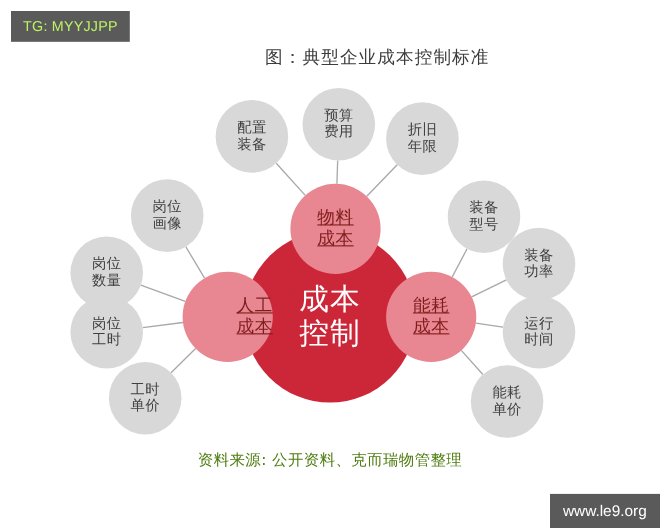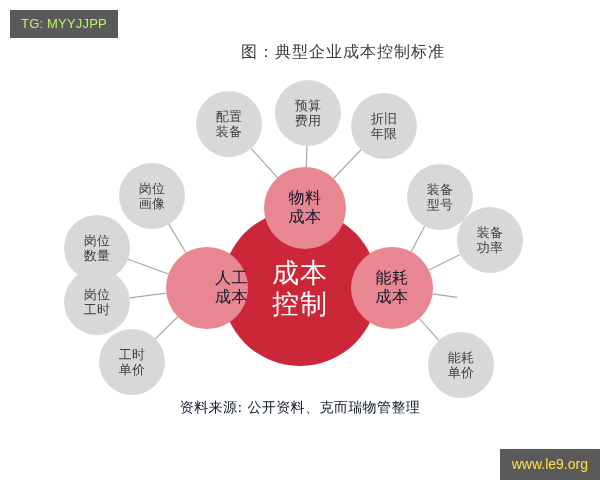--- a/index.html
+++ b/index.html
@@ -30,21 +30,21 @@
     white-space: nowrap;
     font-family: "Liberation Sans", sans-serif;
   }
 
   
   #watermark {
     position: absolute;
     right: 0px;
     bottom: 0px;
     background: #5a5a5a;
-    color: #fde047;
+    color: #ffffff;
     font-size: 14px;
     line-height: 1;
     padding: 8px 12px 9px 12px;
     white-space: nowrap;
     font-family: "Liberation Sans", sans-serif;
   }
 
   
   #chart-title {
     position: absolute;
@@ -56,25 +56,25 @@
     color: #3c3c3c;
     letter-spacing: 1px;
     font-family: "DejaVu Sans", sans-serif;
     margin-left: 35px;
   }
 
   
   #source-note {
     position: absolute;
     left: 0;
-    top: 399px;
+    top: 410px;
     width: 600px;
     text-align: center;
     font-size: 14px;
-    color: #0f172a;
+    color: #4d7c0f;
     letter-spacing: 0.4px;
     font-family: "DejaVu Sans", sans-serif;
   }
 
   
   #diagram {
     position: absolute;
     left: 0;
     top: 0;
     width: 600px;
@@ -109,21 +109,22 @@
     color: #ffffff;
   }
   #node-center .node-label {
     font-size: 27px;
     letter-spacing: 1px;
   }
 
   
   .node-primary {
     background: #e88691;
-    color: #0f172a;
+    color: #7f1d1d;
+    text-decoration: underline;
   }
   .node-primary .node-label {
     font-size: 16px;
     letter-spacing: 0.5px;
   }
 
   
   .node-leaf {
     background: #d8d8d8;
     color: #3f3f3f;
@@ -185,20 +186,24 @@
 单价</span>
     </div>
     <div class="node node-leaf" style="left: 407px; top: 164px; width: 66px; height: 66px;">
       <span class="node-label">装备
 型号</span>
     </div>
     <div class="node node-leaf" style="left: 457px; top: 207px; width: 66px; height: 66px;">
       <span class="node-label">装备
 功率</span>
     </div>
+    <div class="node node-leaf" style="left: 457px; top: 269px; width: 66px; height: 66px;">
+      <span class="node-label">运行
+时间</span>
+    </div>
     <div class="node node-leaf" style="left: 428px; top: 332px; width: 66px; height: 66px;">
       <span class="node-label">能耗
 单价</span>
     </div>
     <div class="node node-primary" style="left: 264px; top: 167px; width: 82px; height: 82px; background: rgb(232, 134, 145);">
       <span class="node-label">物料
 成本</span>
     </div>
     <div class="node node-primary" style="left: 166px; top: 247px; width: 82px; height: 82px; background: rgb(232, 134, 145); justify-content: flex-end;">
       <span class="node-label">人工

